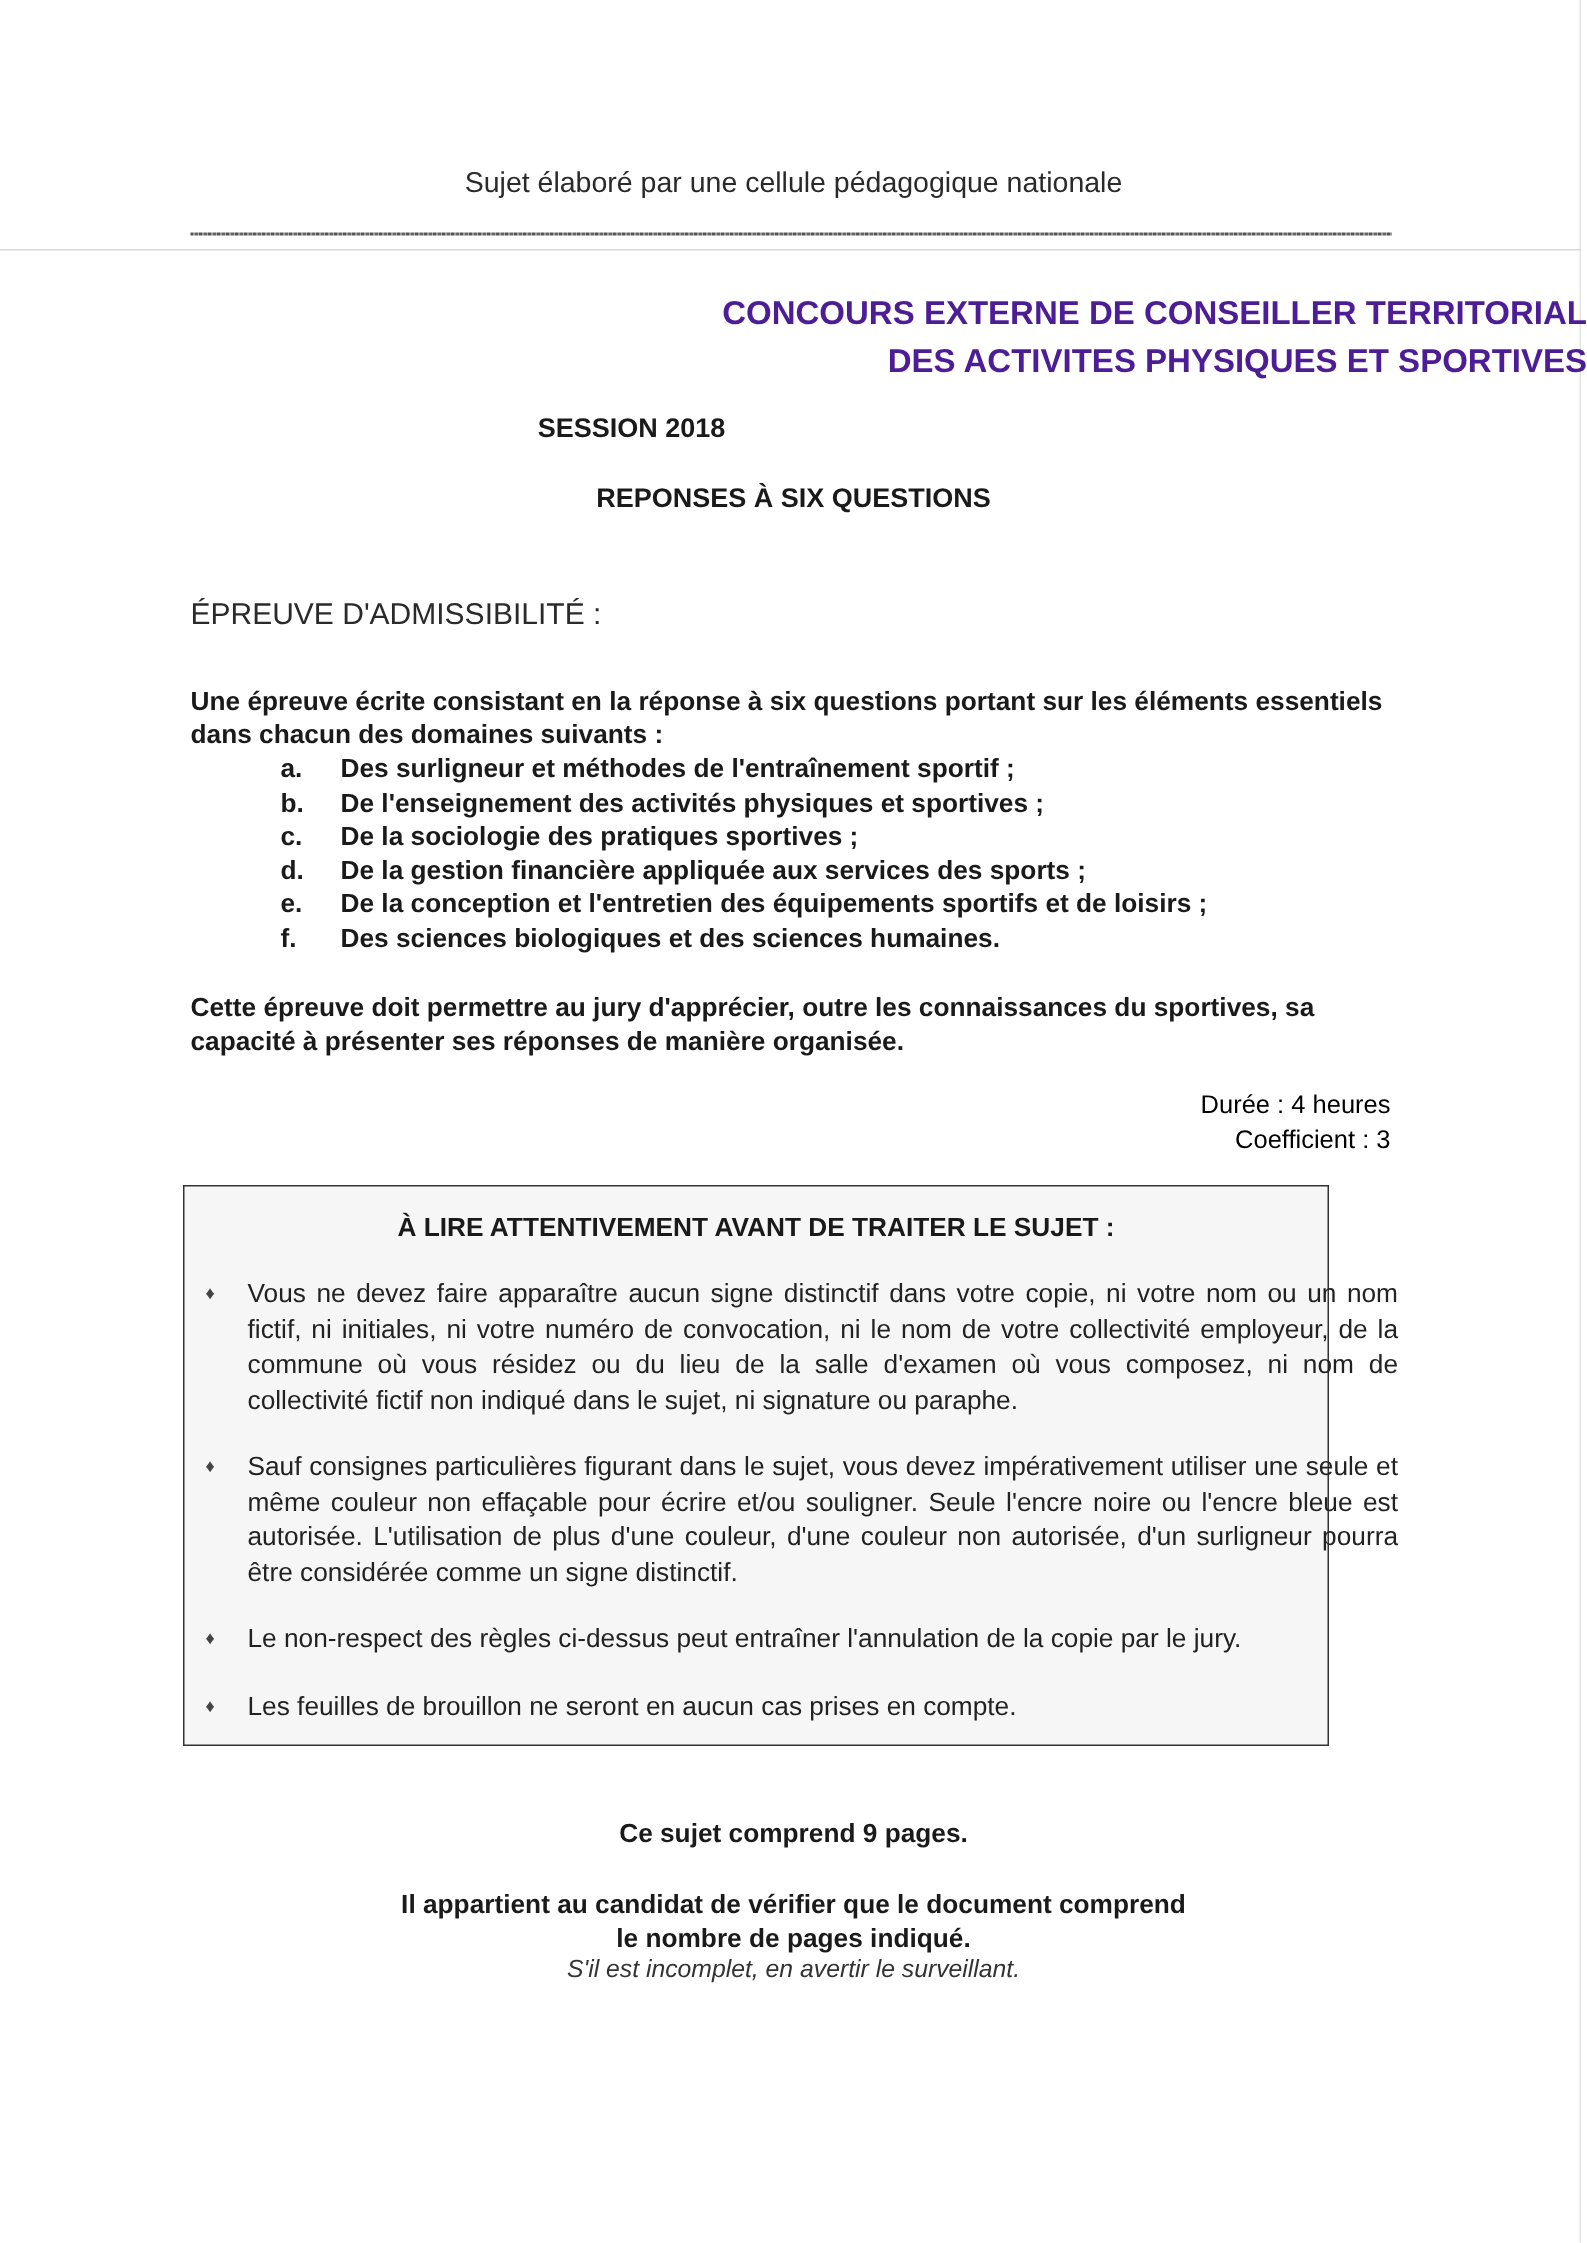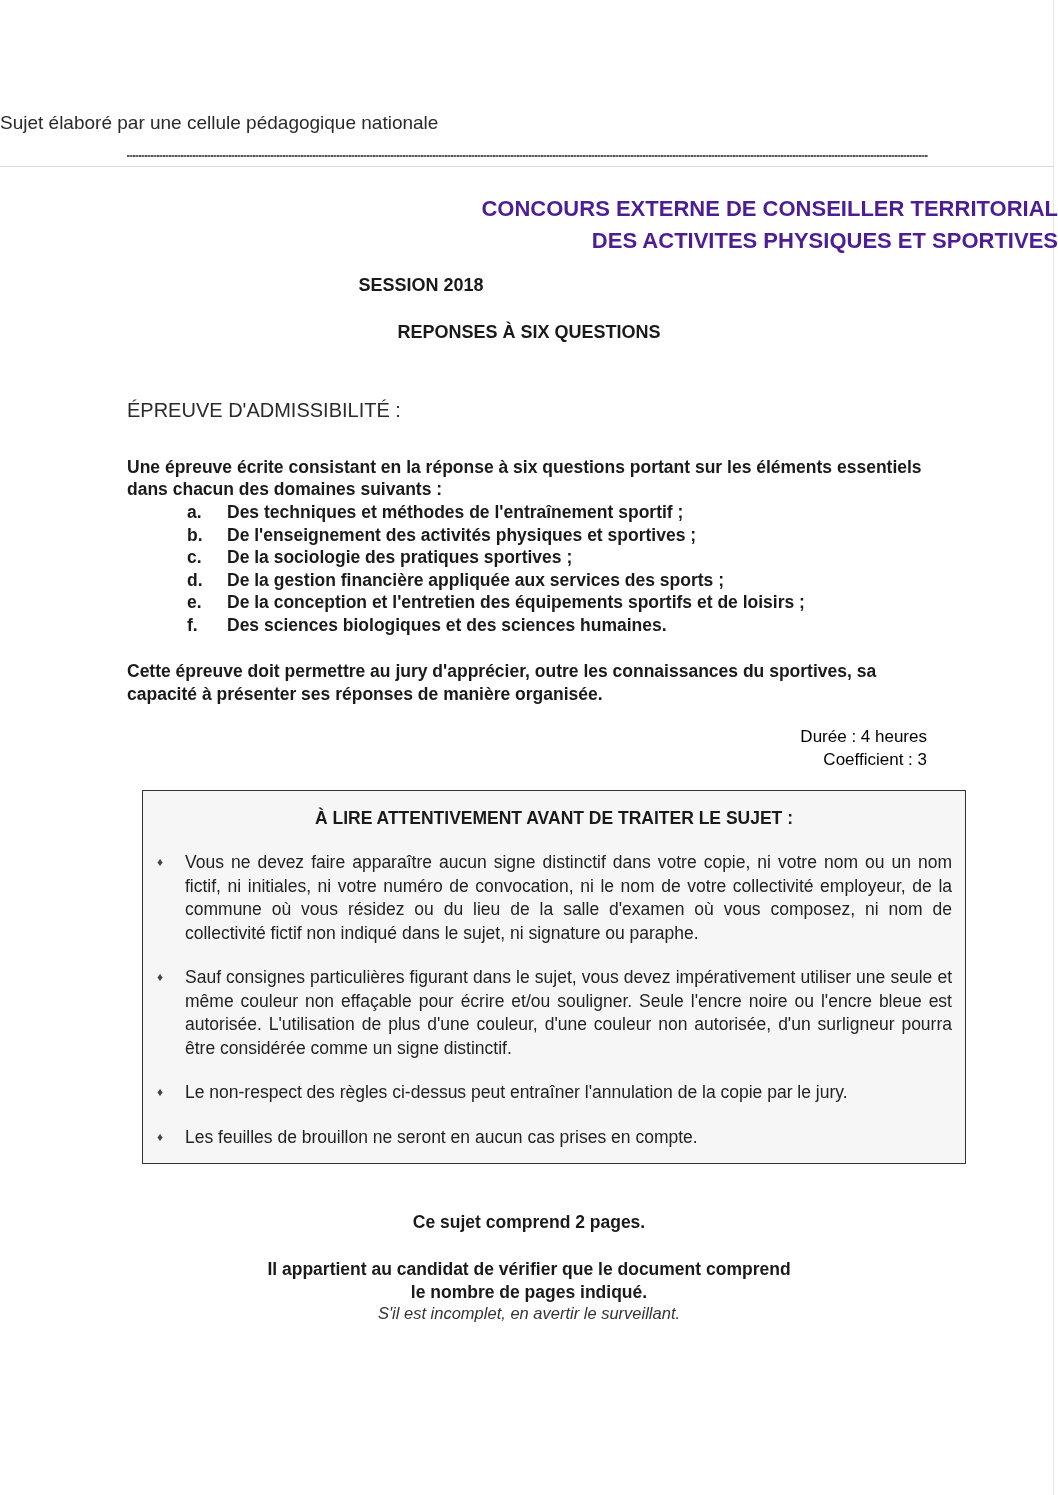--- a/index.html
+++ b/index.html
@@ -2,21 +2,21 @@
 <html><head>
 <meta charset="utf-8">
 <style>
   html, body { margin: 0; padding: 0; }
   body {
     width: 1058px; height: 1495px; background: #ffffff; position: relative; overflow: hidden;
     font-family: "Liberation Sans", sans-serif; color: #1a1a1a;
   }
   .page-edge { position: absolute; right: 4px; top: 0; width: 1px; height: 1495px; background: #e4e4e4; }
   .header-line {
-    position: absolute; left: 0; top: 112px; width: 1058px; 
+    position: absolute; left: 0; top: 112px; width: 1058px; text-align: center;
     font-size: 19px; color: #2a2a2a;
   }
   .dotted-rule {
     position: absolute; left: 127px; top: 155px; width: 801px; height: 2px;
     background: repeating-linear-gradient(90deg, #555 0 2px, #999 2px 3px, #666 3px 5px, #aaa 5px 6px);
   }
   .full-rule { position: absolute; left: 0; top: 166px; width: 1054px; height: 1px; background: #d8d8d8; }
   .title {
     position: absolute; left: 0; width: 1058px; text-align: right;
     font-weight: bold; font-size: 22px; line-height: 32px; color: #4c1d95;
@@ -33,22 +33,22 @@
   .domains { position: absolute; left: 187px; top: 501px; margin: 0; padding: 0; list-style: none; }
   .domains li { font-weight: bold; font-size: 17.5px; line-height: 22.6px; display: flex; }
   .domains .lt { width: 40px; display: inline-block; }
   .conclusion {
     position: absolute; left: 127px; top: 660px; width: 820px;
     font-weight: bold; font-size: 17.5px; line-height: 22.5px;
   }
   .meta { position: absolute; right: 131px; top: 726px; text-align: right; font-size: 17px; line-height: 22.5px; color: #000000; }
 
   .notice-box {
-    position: absolute; left: 122px; top: 790px; width: 824px; height: 374px;
-    border: 1.5px solid #333; background: #f6f6f6; box-sizing: border-box; margin-left: 20px;
+    position: absolute; left: 122px; top: 790px; width: 764px; height: 374px;
+    border: 1.5px solid #333; background: #f6f6f6; box-sizing: border-box;
   }
   .notice-title {
     position: absolute; left: 0; top: 17px; width: 100%; text-align: center;
     font-weight: bold; font-size: 17.5px;
   }
   .notice-list { position: absolute; left: 14px; top: 60px; width: 795px; margin: 0; padding: 0; list-style: none; }
   .notice-list li { position: relative; padding-left: 28px; font-size: 17.5px; line-height: 23.5px; color: #222; text-align: justify; margin-bottom: 21px; }
   .notice-list li.short { margin-bottom: 21px; }
   .bullet { position: absolute; left: 0; top: 0; font-size: 12px; color: #444; }
 
@@ -71,21 +71,21 @@
 </div>
 <div class="session">SESSION 2018</div>
 <div class="subtitle">REPONSES À SIX QUESTIONS</div>
 
 <div class="epreuve">ÉPREUVE D'ADMISSIBILITÉ :</div>
 <div class="intro">Une épreuve écrite consistant en la réponse à six questions portant sur les éléments essentiels dans chacun des domaines suivants :</div>
 
 <ul class="domains">
   <li>
       <span class="lt">a.</span>
-      <span>Des techniques et méthodes de l'entraînement sportif ;</span>
+      <span>Des surligneur et méthodes de l'entraînement sportif ;</span>
     </li>
   <li>
       <span class="lt">b.</span>
       <span>De l'enseignement des activités physiques et sportives ;</span>
     </li>
   <li>
       <span class="lt">c.</span>
       <span>De la sociologie des pratiques sportives ;</span>
     </li>
   <li>
@@ -112,18 +112,18 @@
 <div class="notice-box">
   <div class="notice-title">À LIRE ATTENTIVEMENT AVANT DE TRAITER LE SUJET :</div>
   <ul class="notice-list">
     <li><span class="bullet">♦</span><span>Vous ne devez faire apparaître aucun signe distinctif dans votre copie, ni votre nom ou un nom fictif, ni initiales, ni votre numéro de convocation, ni le nom de votre collectivité employeur, de la commune où vous résidez ou du lieu de la salle d'examen où vous composez, ni nom de collectivité fictif non indiqué dans le sujet, ni signature ou paraphe.</span></li>
     <li><span class="bullet">♦</span><span>Sauf consignes particulières figurant dans le sujet, vous devez impérativement utiliser une seule et même couleur non effaçable pour écrire et/ou souligner. Seule l'encre noire ou l'encre bleue est autorisée. L'utilisation de plus d'une couleur, d'une couleur non autorisée, d'un surligneur pourra être considérée comme un signe distinctif.</span></li>
     <li class="short"><span class="bullet">♦</span><span>Le non-respect des règles ci-dessus peut entraîner l'annulation de la copie par le jury.</span></li>
     <li class="short"><span class="bullet">♦</span><span>Les feuilles de brouillon ne seront en aucun cas prises en compte.</span></li>
   </ul>
 </div>
 
-<div class="pages-count">Ce sujet comprend 2 pages.</div>
+<div class="pages-count">Ce sujet comprend 9 pages.</div>
 <div class="verify">
   <div>Il appartient au candidat de vérifier que le document comprend</div>
   <div>le nombre de pages indiqué.</div>
 </div>
 <div class="warning">S'il est incomplet, en avertir le surveillant.</div>
 
 </body></html>

